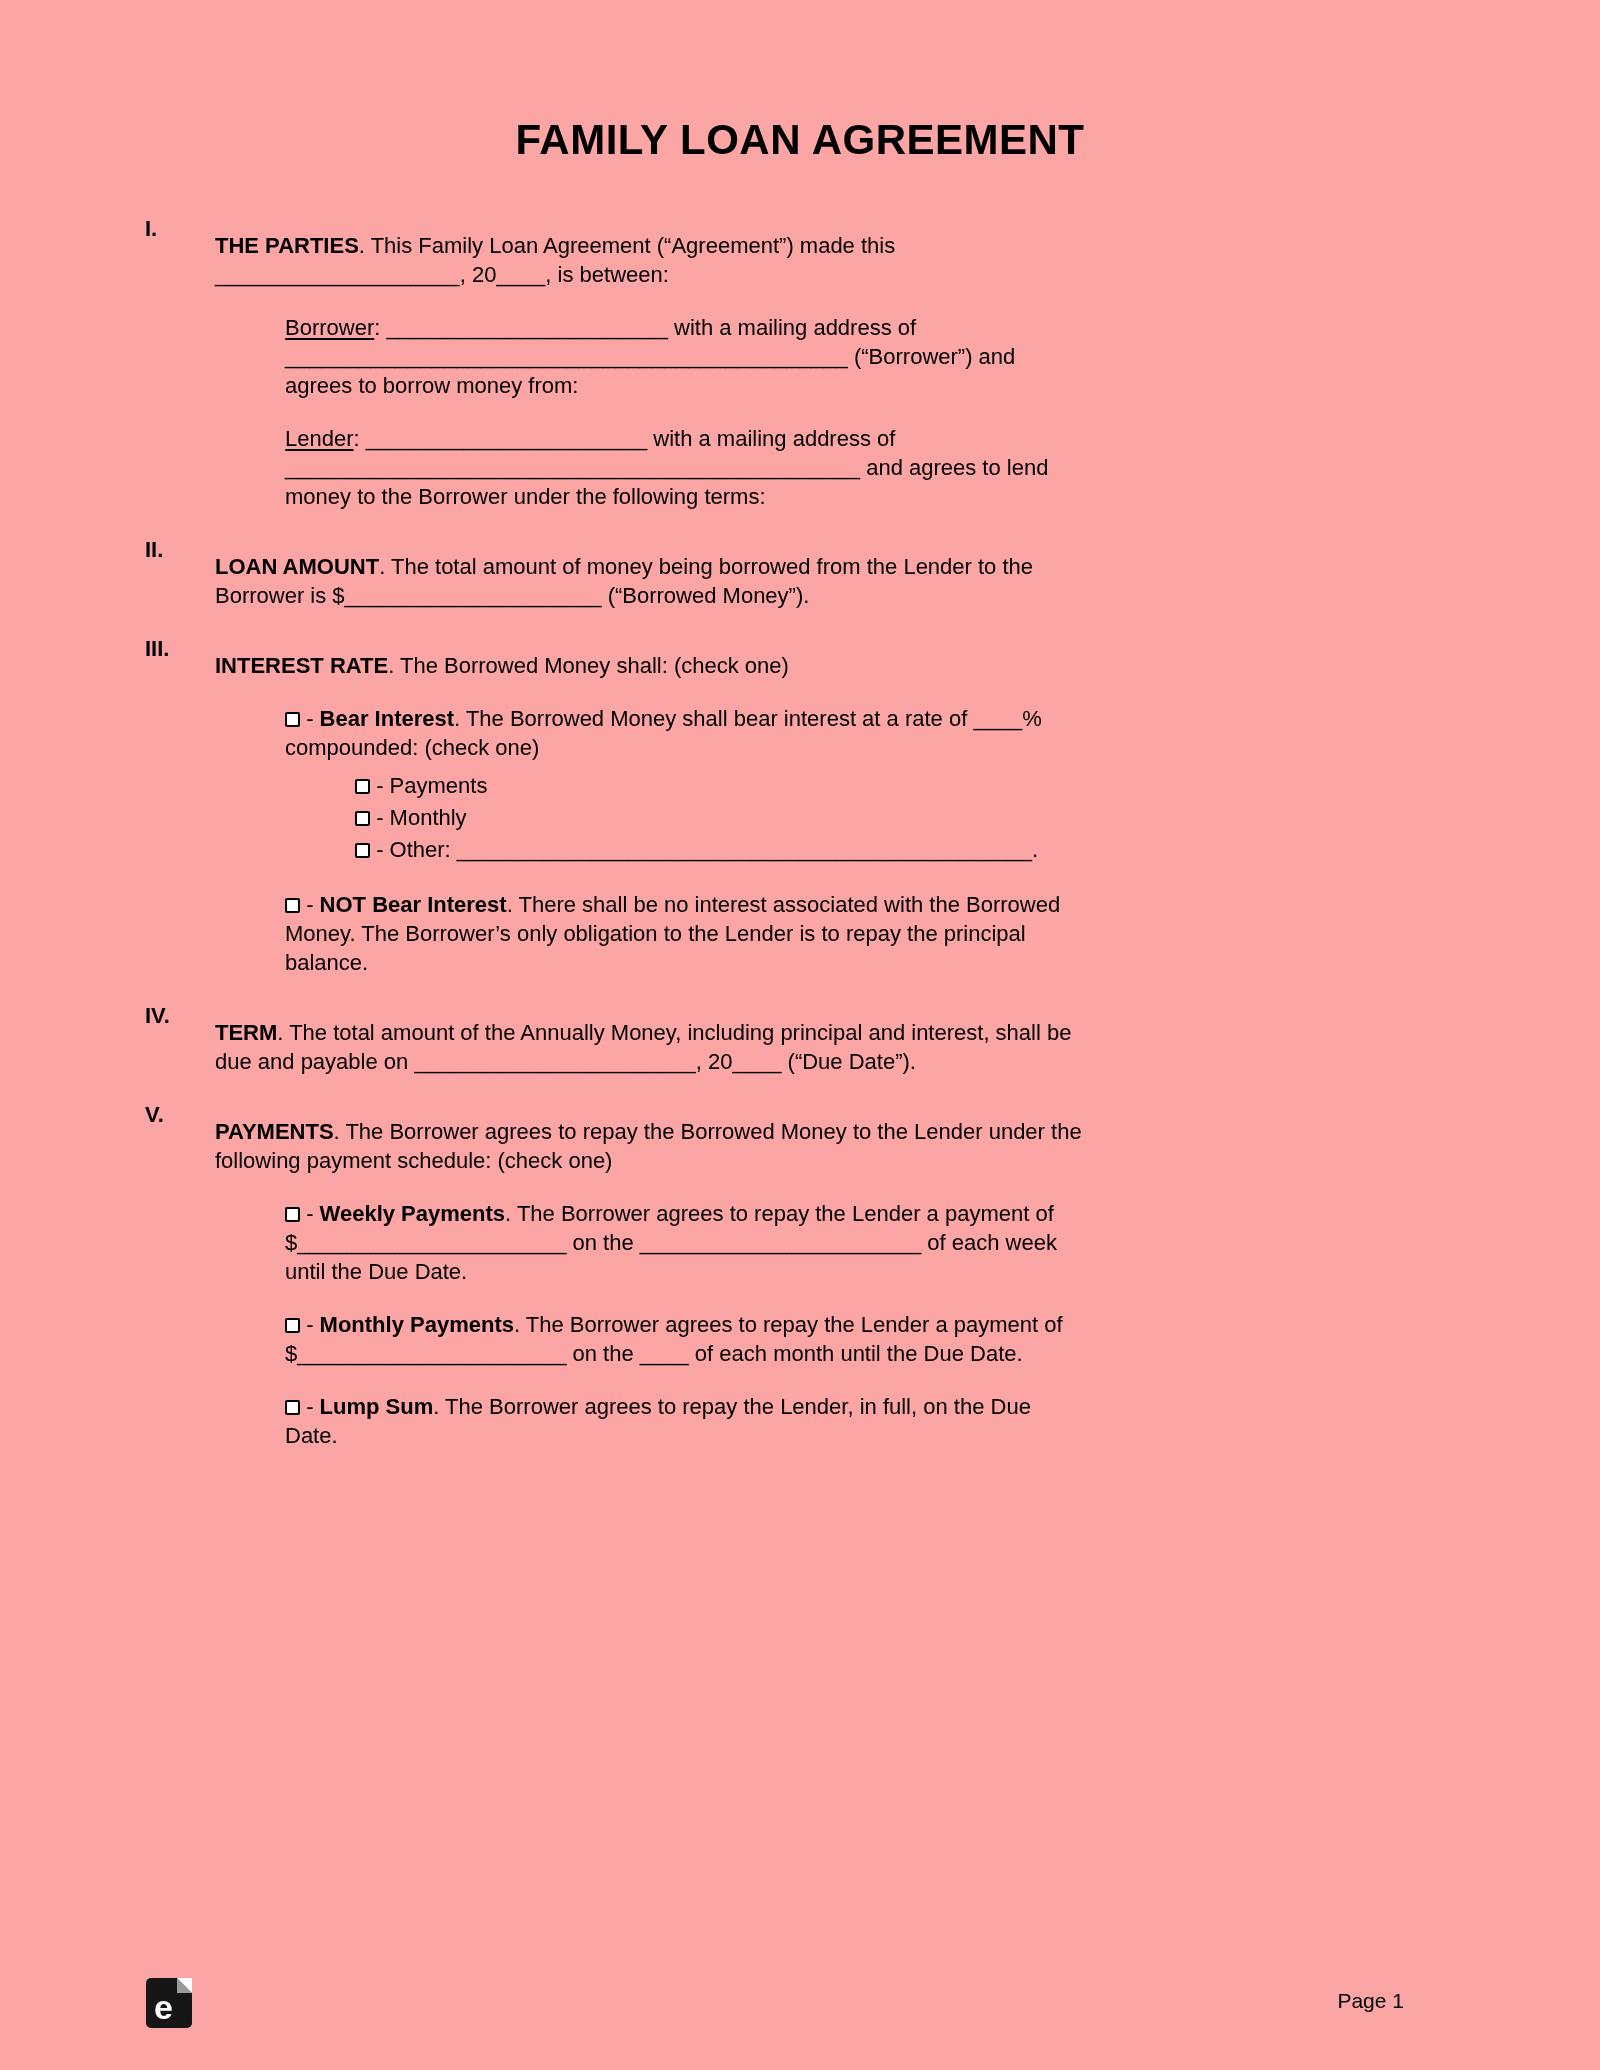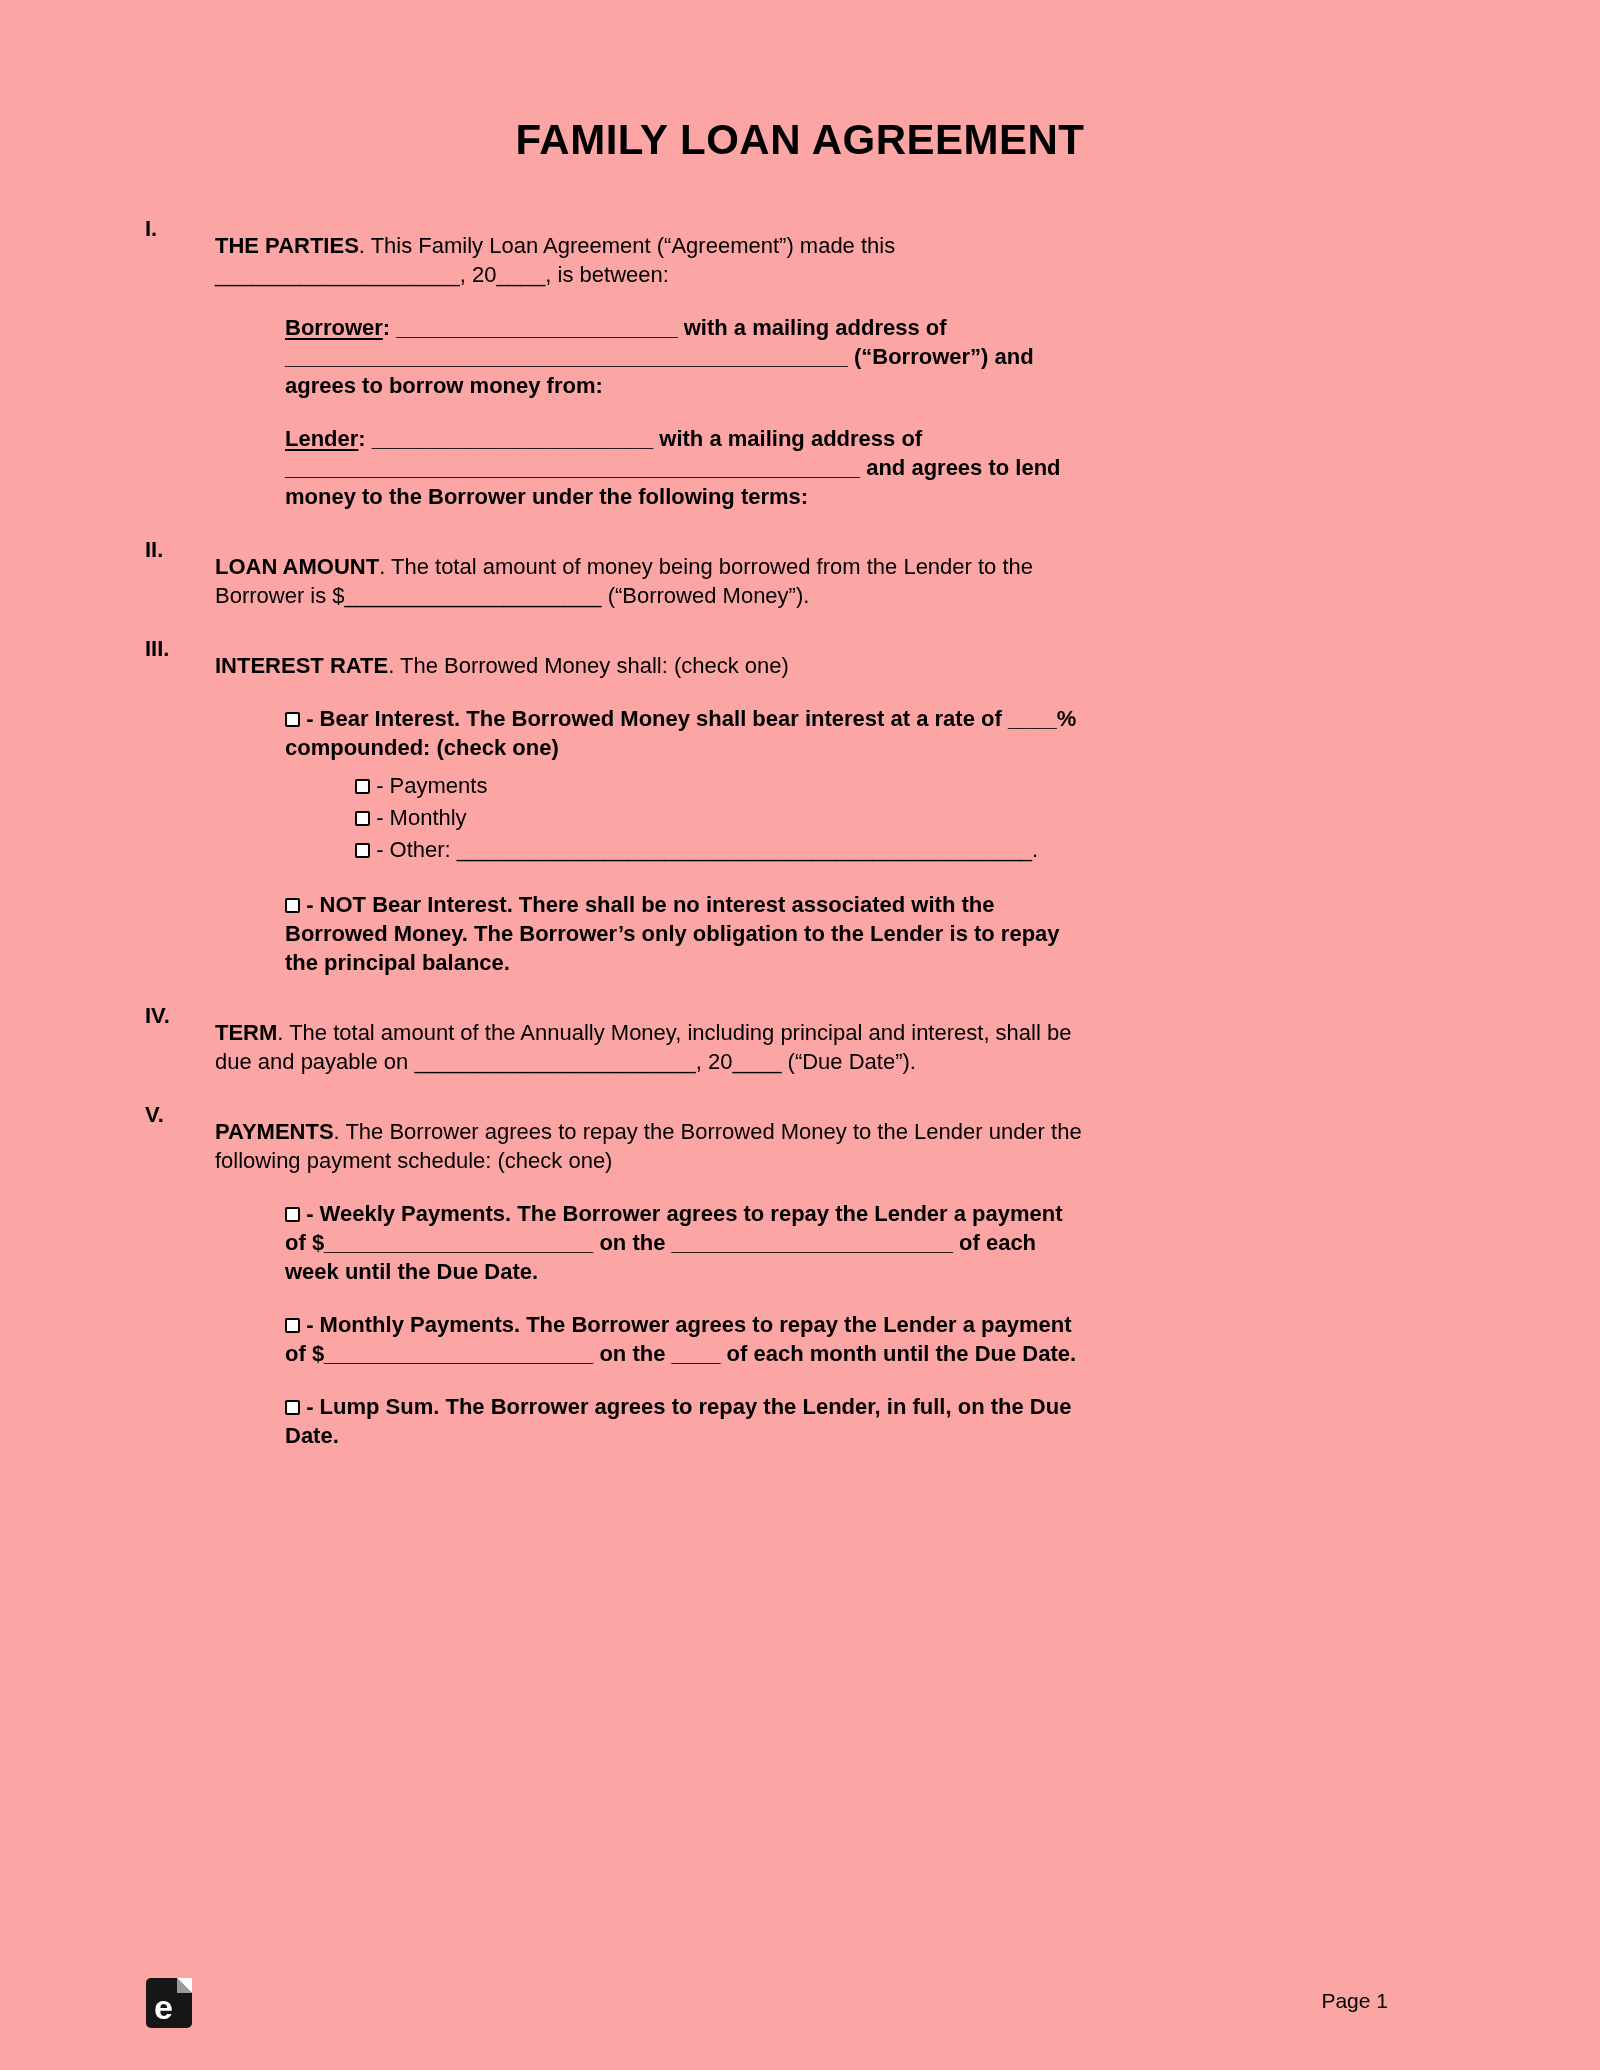--- a/index.html
+++ b/index.html
@@ -33,21 +33,21 @@
     margin-left: 145px;
     width: 940px;
   }
   .num {
     flex: none;
     width: 70px;
     font-weight: bold;
   }
   .content { width: 870px; }
   .para { margin: 17px 0 24px 0; }
-  .indent { margin-left: 70px; width: 795px; font-weight: bold; }
+  .indent { margin-left: 70px; width: 795px; }
   .tight { margin-bottom: 8px; }
   .options { margin: 0 0 24px 140px; }
   .subopt { line-height: 32px; }
   .ul { text-decoration: underline; text-underline-offset: 3px; }
   .checkbox {
     display: inline-block;
     width: 15px;
     height: 15px;
     border: 2px solid #000;
     border-radius: 2px;
@@ -83,21 +83,21 @@
     left: 8px;
     bottom: 1px;
     color: #ffffff;
     font-size: 34px;
     line-height: 40px;
     font-weight: bold;
   }
   .page-num {
     position: absolute;
     top: 1988px;
-    right: 212px;
+    right: 196px;
     font-size: 21px;
     line-height: 26px;
   }
 </style>
 </head>
 <body>
 
 <div class="page">
 
   <h1 class="title">FAMILY LOAN AGREEMENT</h1>

